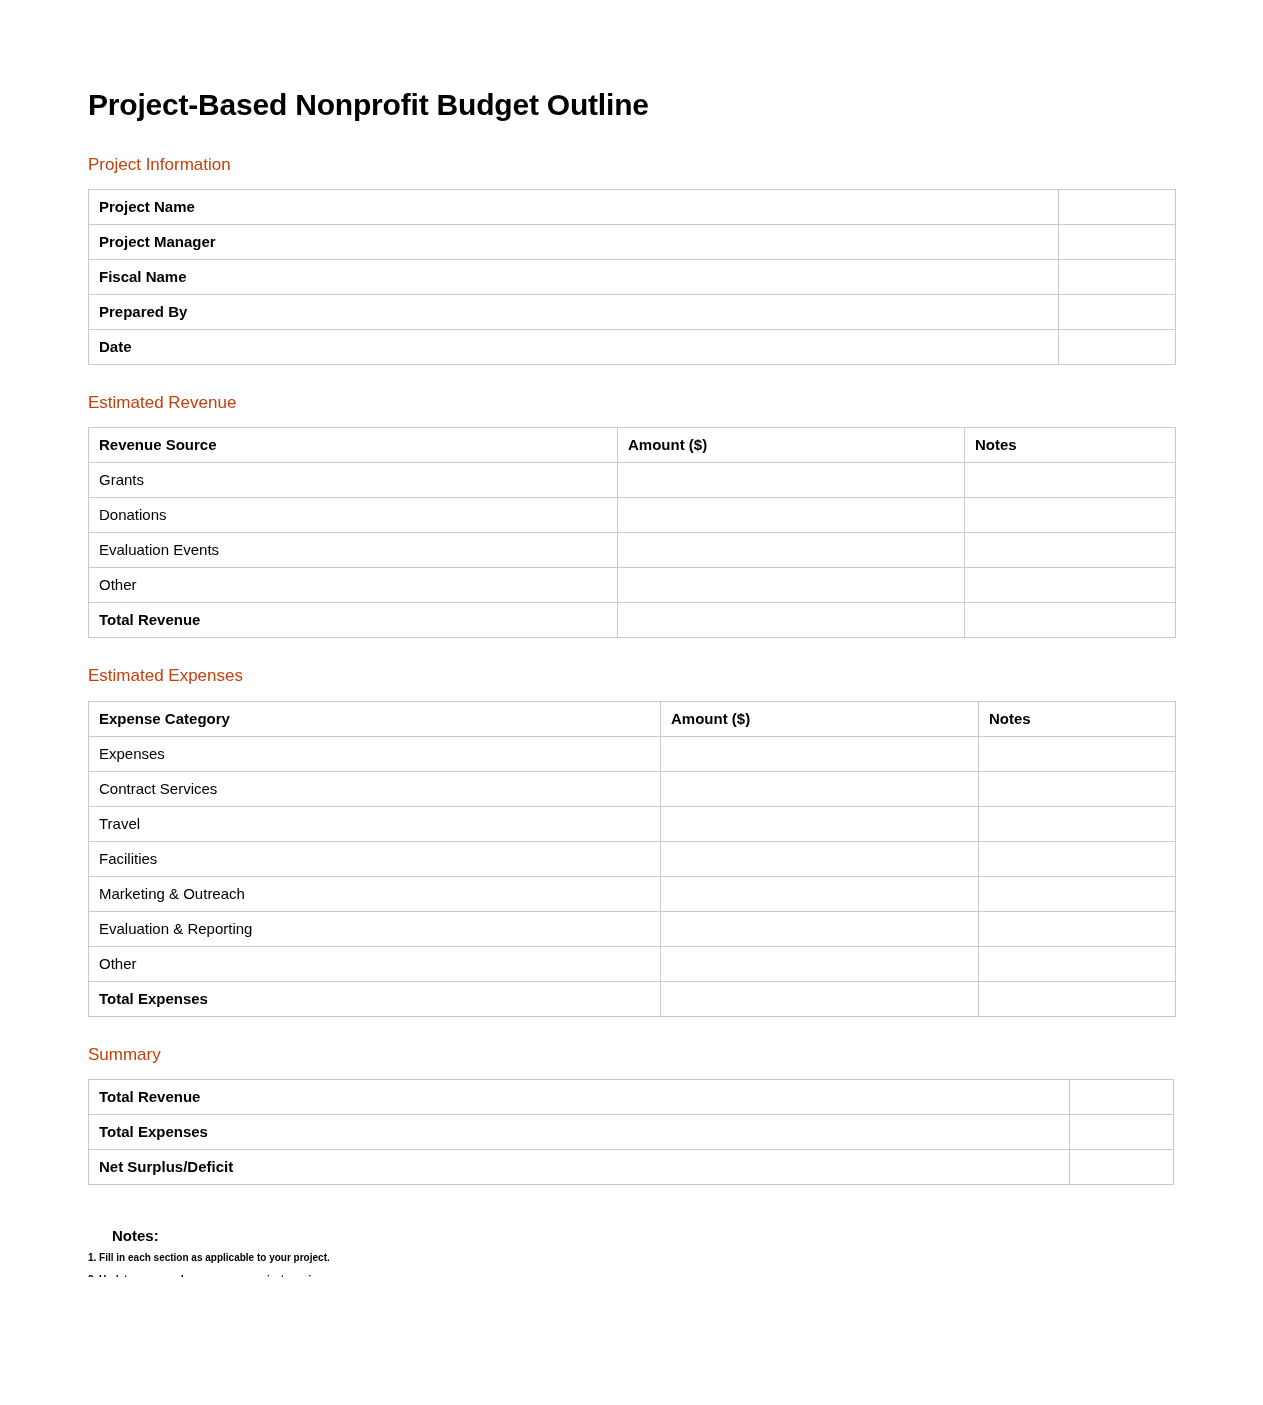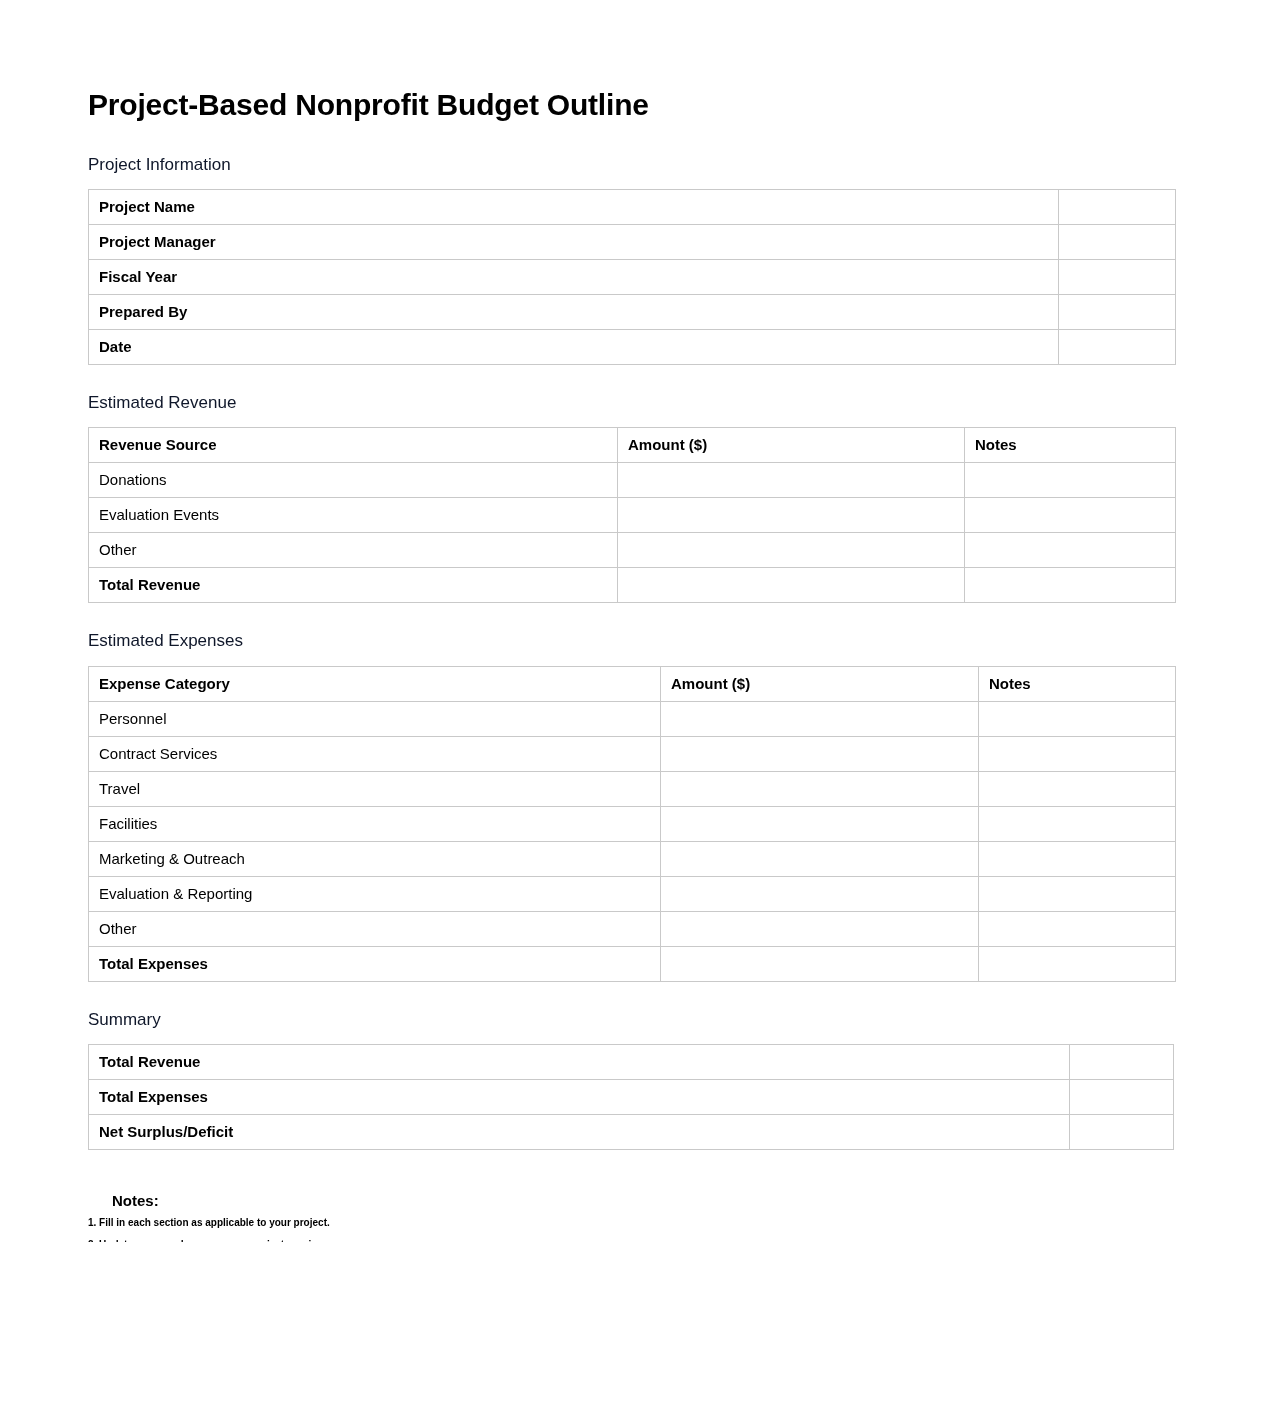--- a/index.html
+++ b/index.html
@@ -36,21 +36,21 @@
     letter-spacing: -0.2px;
     margin: 0;
     padding-top: 88px;
     line-height: 1.15;
     color: #000;
   }
 
   .section-label {
     font-size: 17px;
     font-weight: normal;
-    color: #0f172a;
+    color: #c2410c;
     margin: 0;
     line-height: 1.2;
   }
 
   .sec-gap-1 { height: 32px; }
   .sec-gap   { height: 28px; }
   .label-gap { height: 14px; }
 
   table.grid {
     border-collapse: collapse;
@@ -145,21 +145,21 @@
       <tbody>
         <tr>
           <td class="bold">Project Name</td>
           <td></td>
         </tr>
         <tr>
           <td class="bold">Project Manager</td>
           <td></td>
         </tr>
         <tr>
-          <td class="bold">Fiscal Year</td>
+          <td class="bold">Fiscal Name</td>
           <td></td>
         </tr>
         <tr>
           <td class="bold">Prepared By</td>
           <td></td>
         </tr>
         <tr>
           <td class="bold">Date</td>
           <td></td>
         </tr>
@@ -179,20 +179,25 @@
         </colgroup>
       <thead>
         <tr>
           <th>Revenue Source</th>
           <th>Amount ($)</th>
           <th>Notes</th>
         </tr>
       </thead>
       <tbody>
         <tr>
+          <td>Grants</td>
+          <td></td>
+          <td></td>
+        </tr>
+        <tr>
           <td>Donations</td>
           <td></td>
           <td></td>
         </tr>
         <tr>
           <td>Evaluation Events</td>
           <td></td>
           <td></td>
         </tr>
         <tr>
@@ -221,21 +226,21 @@
         </colgroup>
       <thead>
         <tr>
           <th>Expense Category</th>
           <th>Amount ($)</th>
           <th>Notes</th>
         </tr>
       </thead>
       <tbody>
         <tr>
-          <td>Personnel</td>
+          <td>Expenses</td>
           <td></td>
           <td></td>
         </tr>
         <tr>
           <td>Contract Services</td>
           <td></td>
           <td></td>
         </tr>
         <tr>
           <td>Travel</td>

